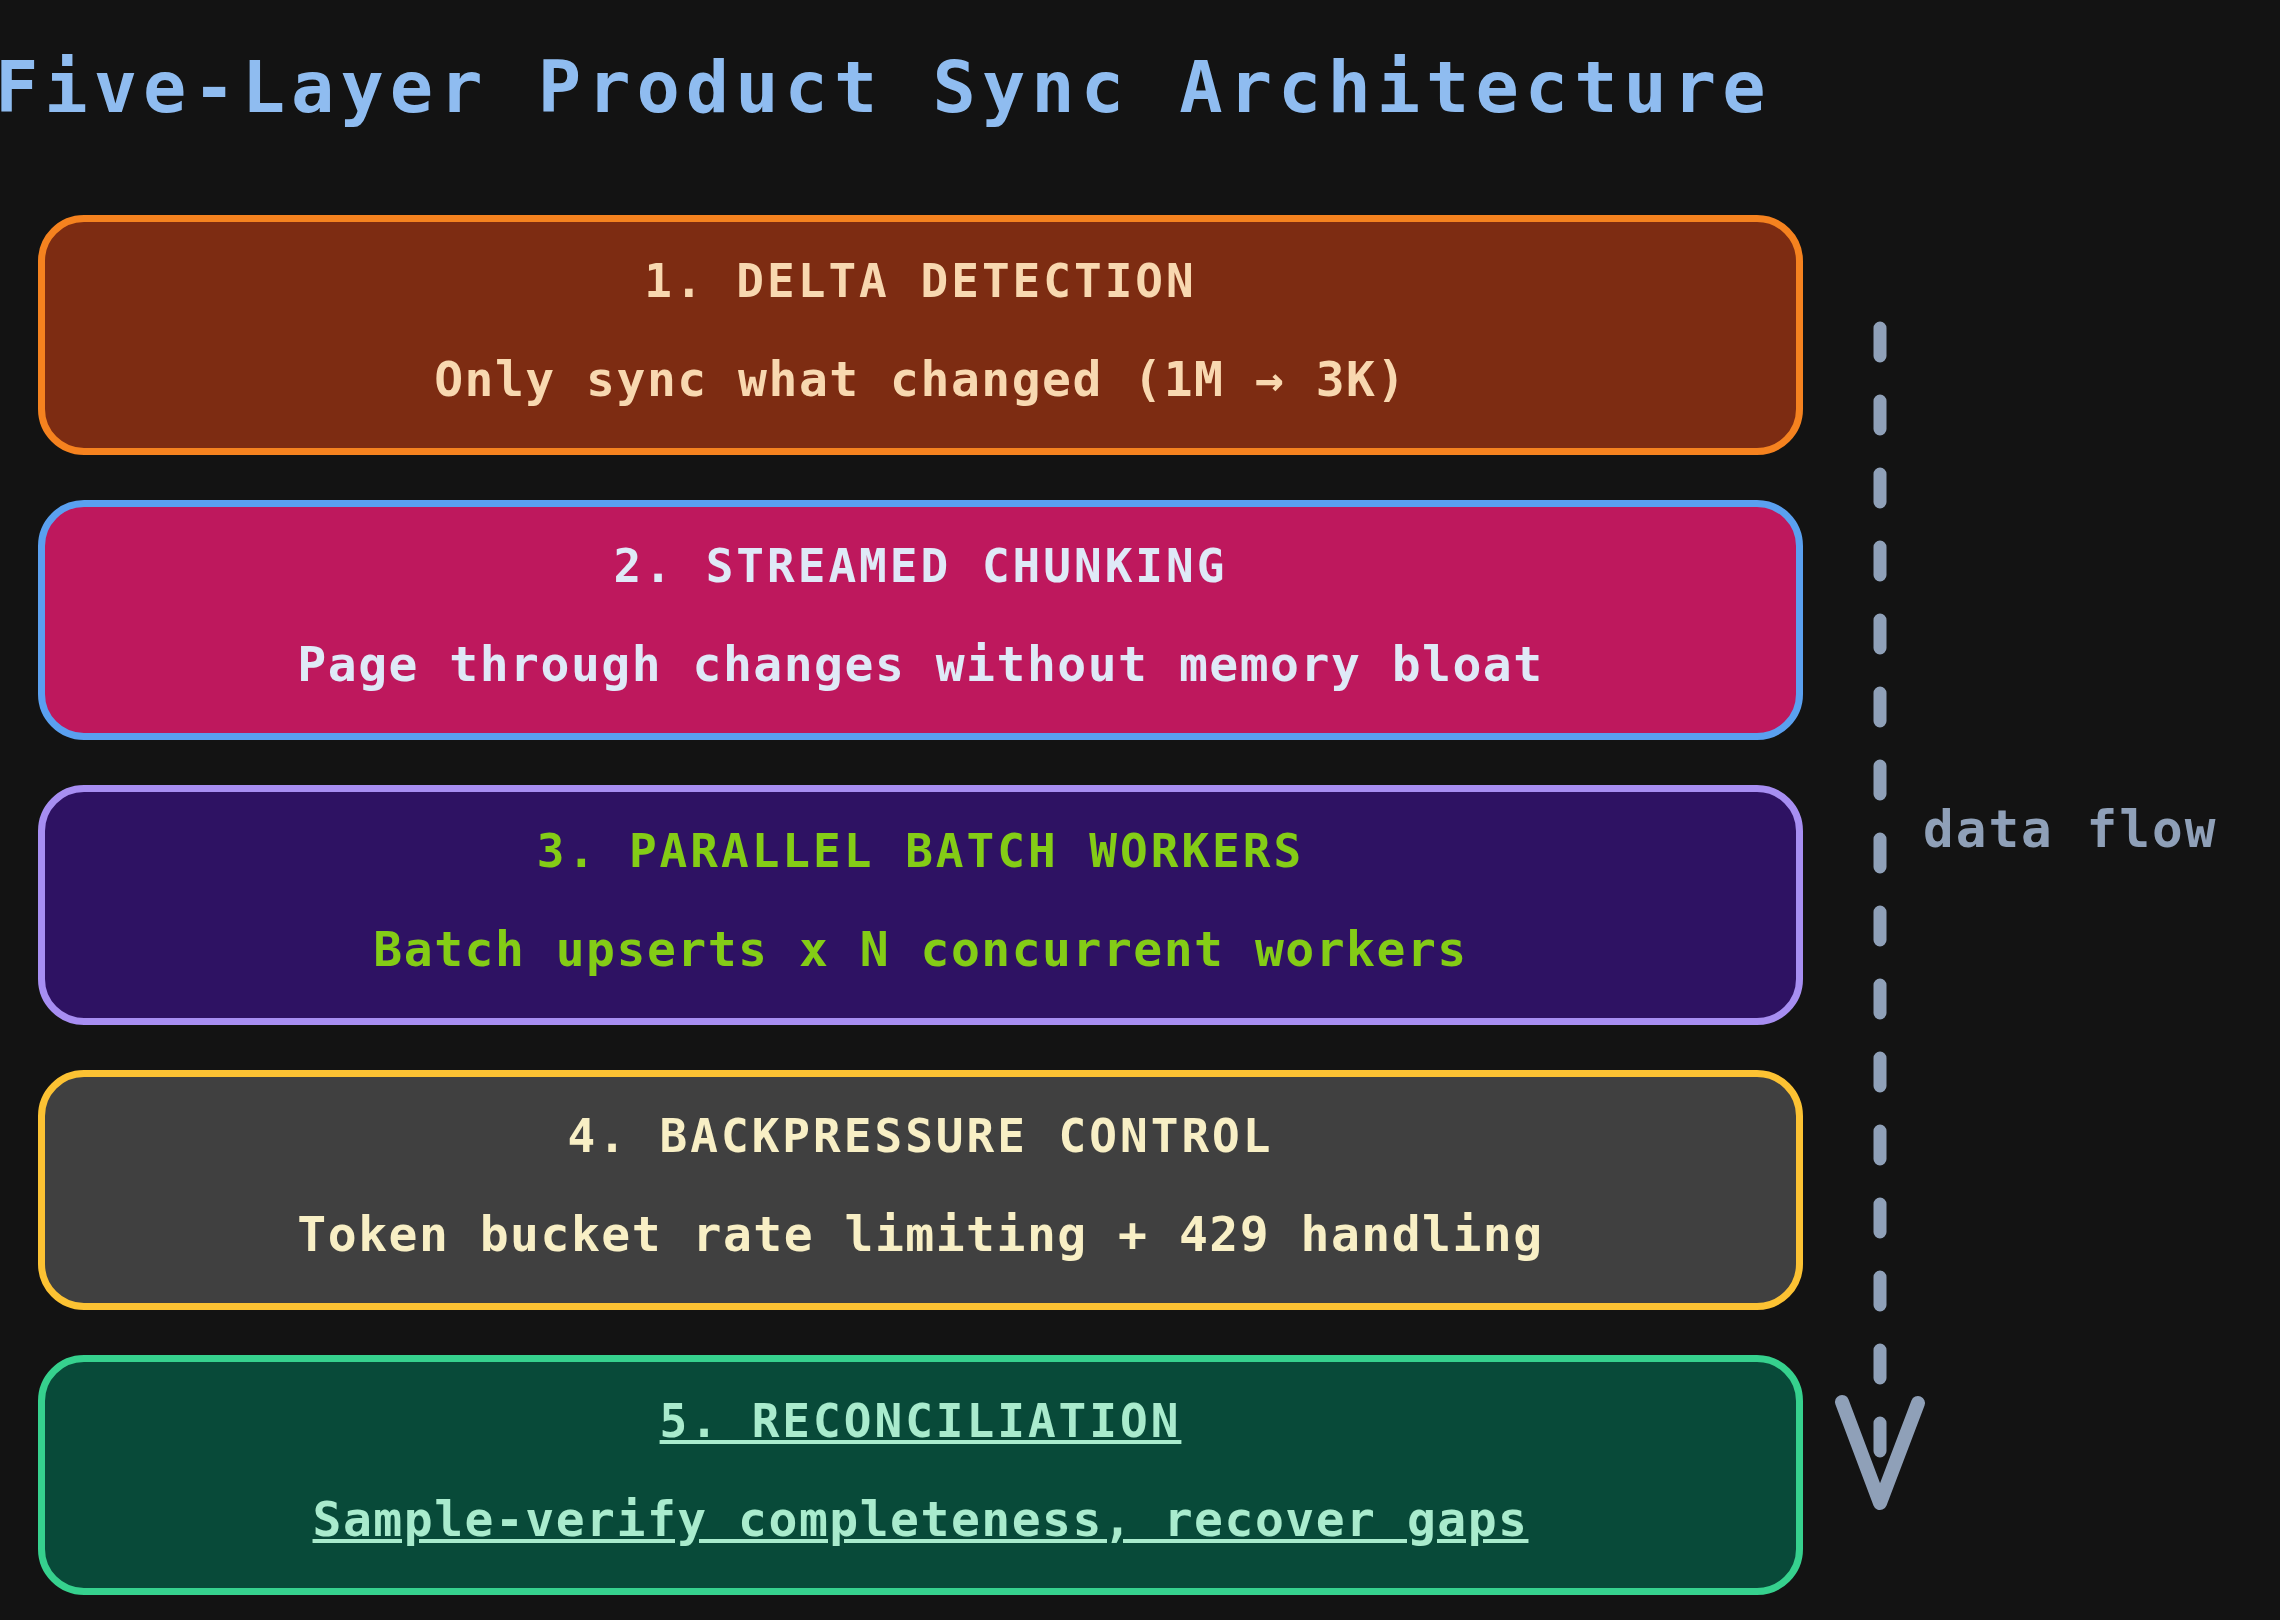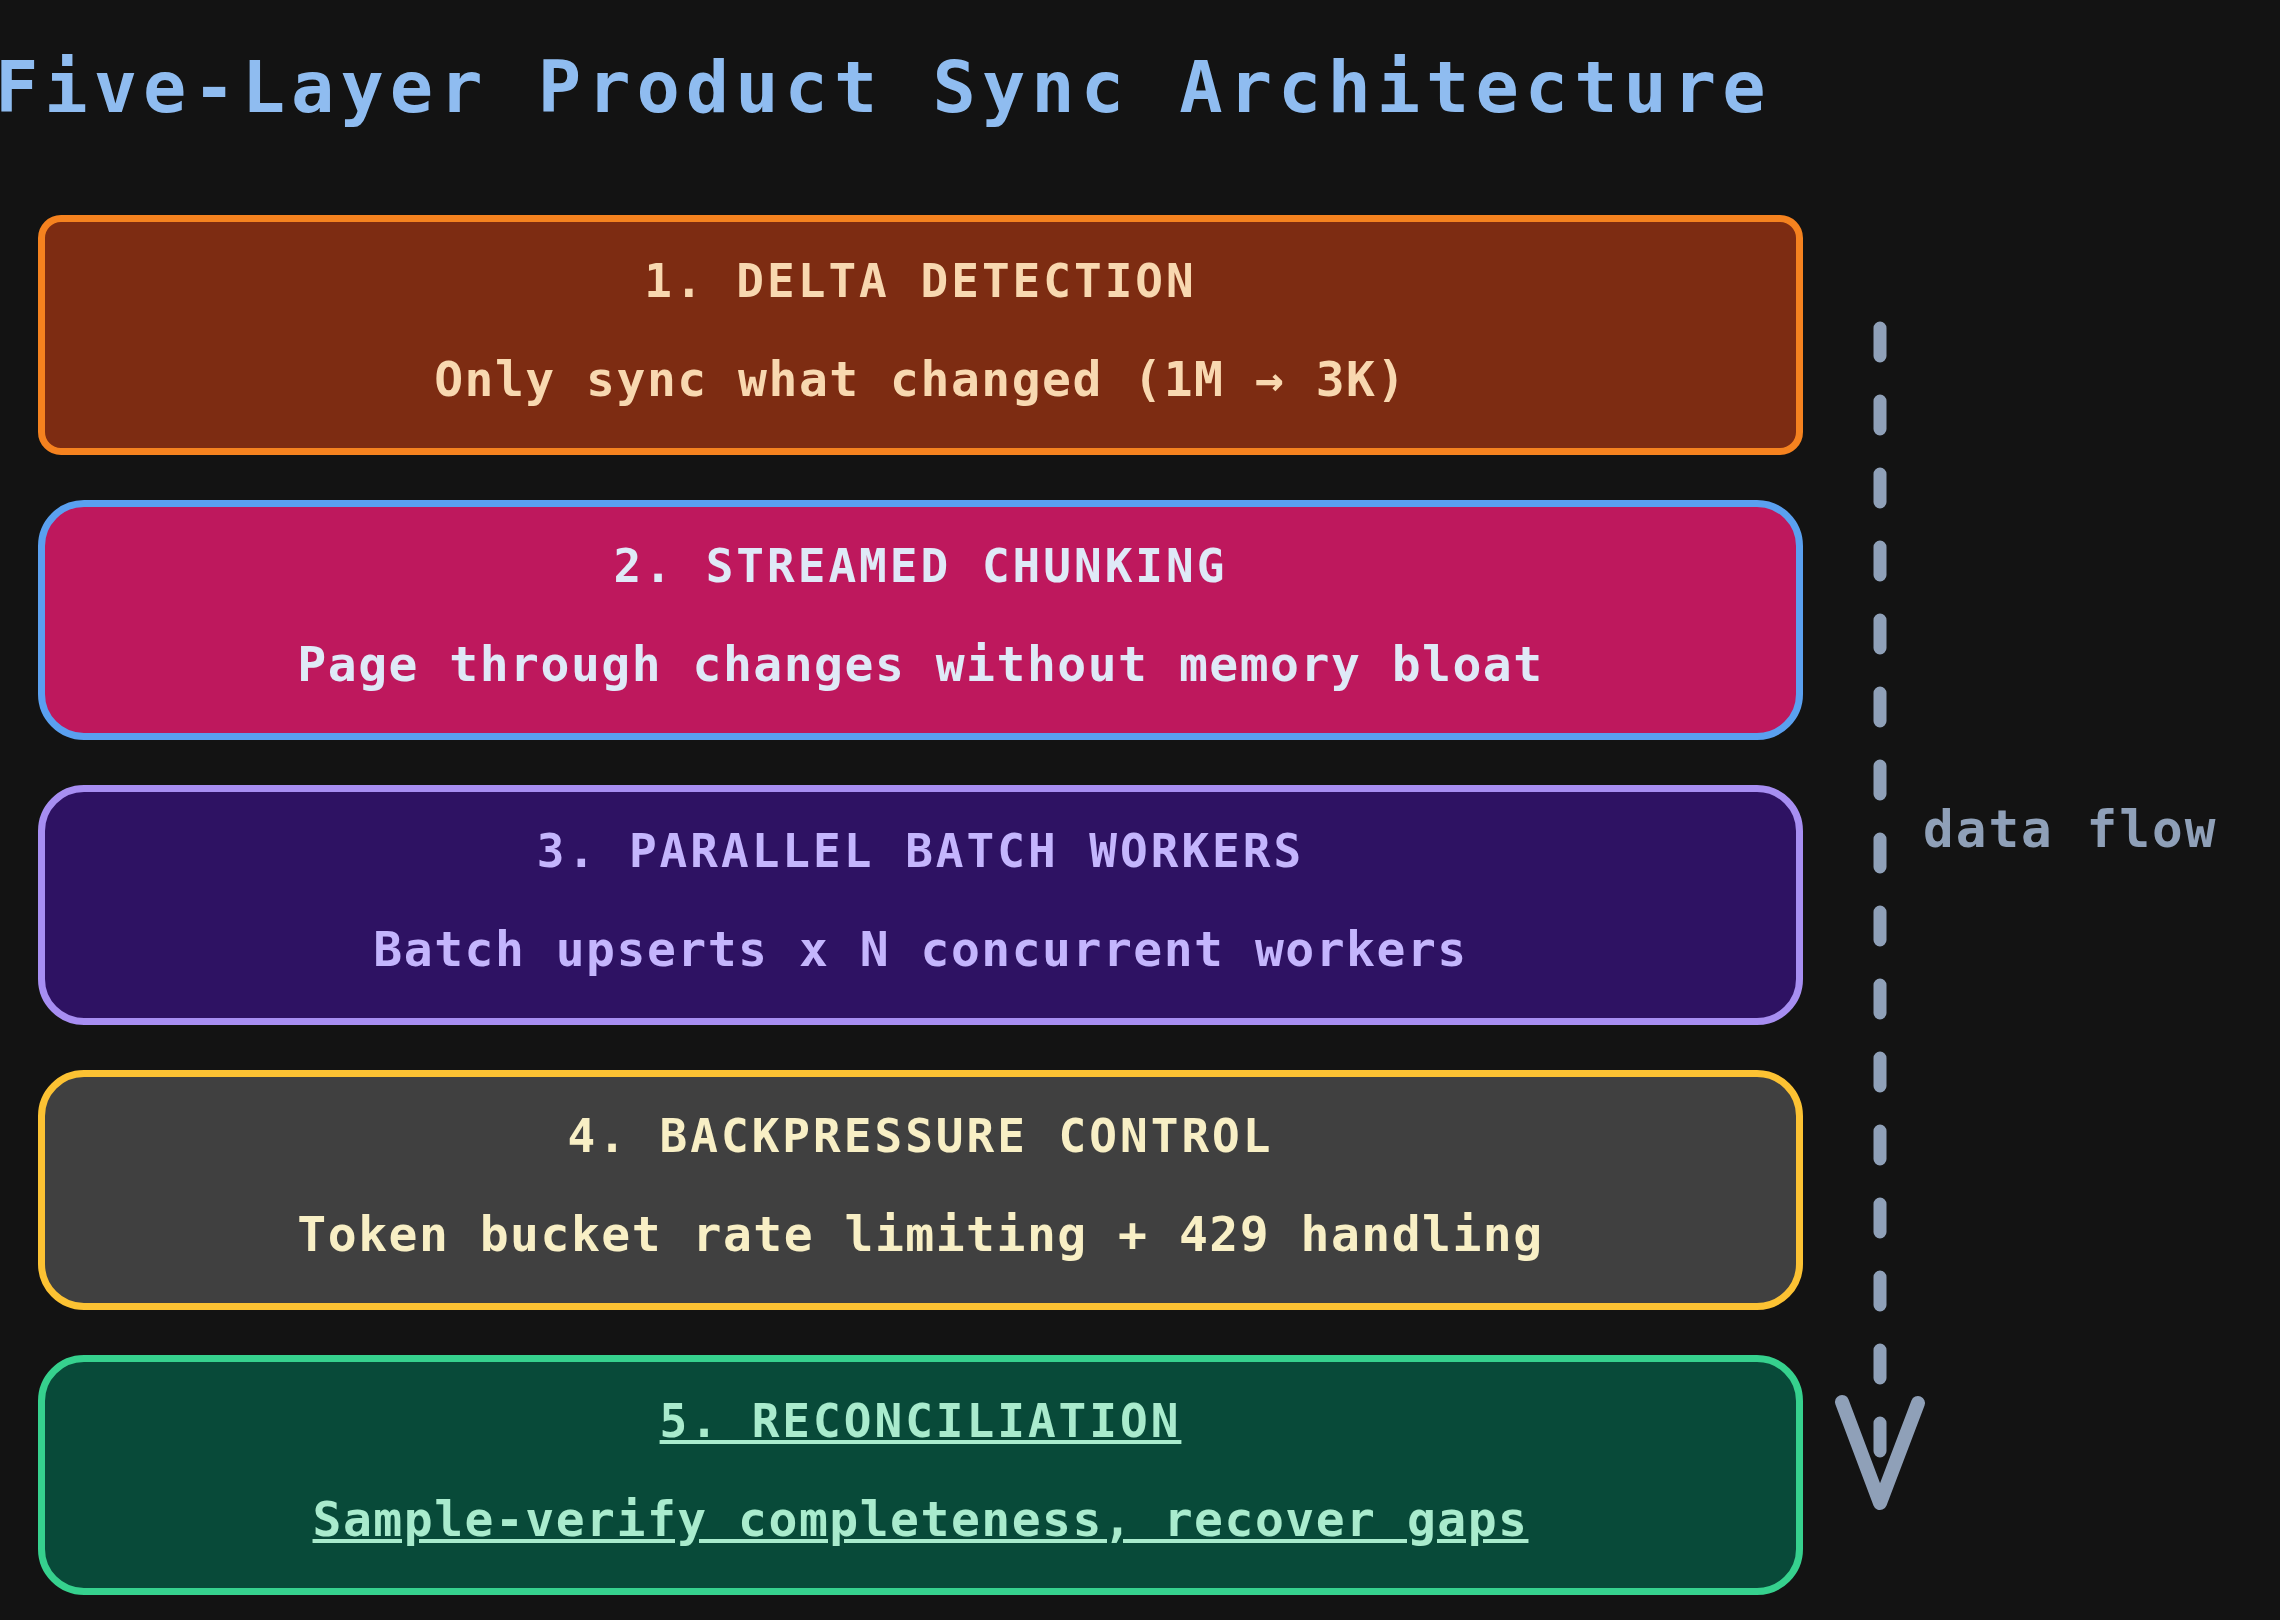--- a/index.html
+++ b/index.html
@@ -35,21 +35,21 @@
     border: 7px solid #888;
     border-radius: 46px;
     background: #333;
     display: flex;
     flex-direction: column;
     align-items: center;
     justify-content: center;
     padding-bottom: 10px;
     text-align: center;
   }
-  .layer-0 { top: 215px; border-radius: 23px; }
+  .layer-0 { top: 215px; }
   .layer-1 { top: 500px; }
   .layer-2 { top: 785px; }
   .layer-3 { top: 1070px; }
   .layer-4 { top: 1355px; text-decoration: underline; }
   .layer-heading {
     font-size: 46px;
     font-weight: bold;
     letter-spacing: 3px;
     line-height: 66px;
     white-space: nowrap;
@@ -91,21 +91,21 @@
   <div class="layer layer-0" style="border-color: rgb(245, 130, 31); background: rgb(125, 44, 18); color: rgb(248, 216, 176);">
     <div class="layer-heading">1. DELTA DETECTION</div>
     <div class="layer-subtitle">Only sync what changed (1M → 3K)</div>
   </div>
 
   <div class="layer layer-1" style="border-color: rgb(90, 160, 240); background: #be185d; color: rgb(223, 233, 247);">
     <div class="layer-heading">2. STREAMED CHUNKING</div>
     <div class="layer-subtitle">Page through changes without memory bloat</div>
   </div>
 
-  <div class="layer layer-2" style="border-color: rgb(167, 142, 242); background: rgb(46, 18, 99); color: #c4b5fd; justify-content: center;">
+  <div class="layer layer-2" style="border-color: rgb(167, 142, 242); background: rgb(46, 18, 99); color: #84cc16; justify-content: center;">
     <div class="layer-heading">3. PARALLEL BATCH WORKERS</div>
     <div class="layer-subtitle">Batch upserts x N concurrent workers</div>
   </div>
 
   <div class="layer layer-3" style="border-color: rgb(252, 194, 51); background: #404040; color: rgb(248, 239, 197);">
     <div class="layer-heading">4. BACKPRESSURE CONTROL</div>
     <div class="layer-subtitle">Token bucket rate limiting + 429 handling</div>
   </div>
 
   <div class="layer layer-4" style="border-color: rgb(54, 209, 142); background: rgb(8, 74, 57); color: rgb(169, 235, 205);">

